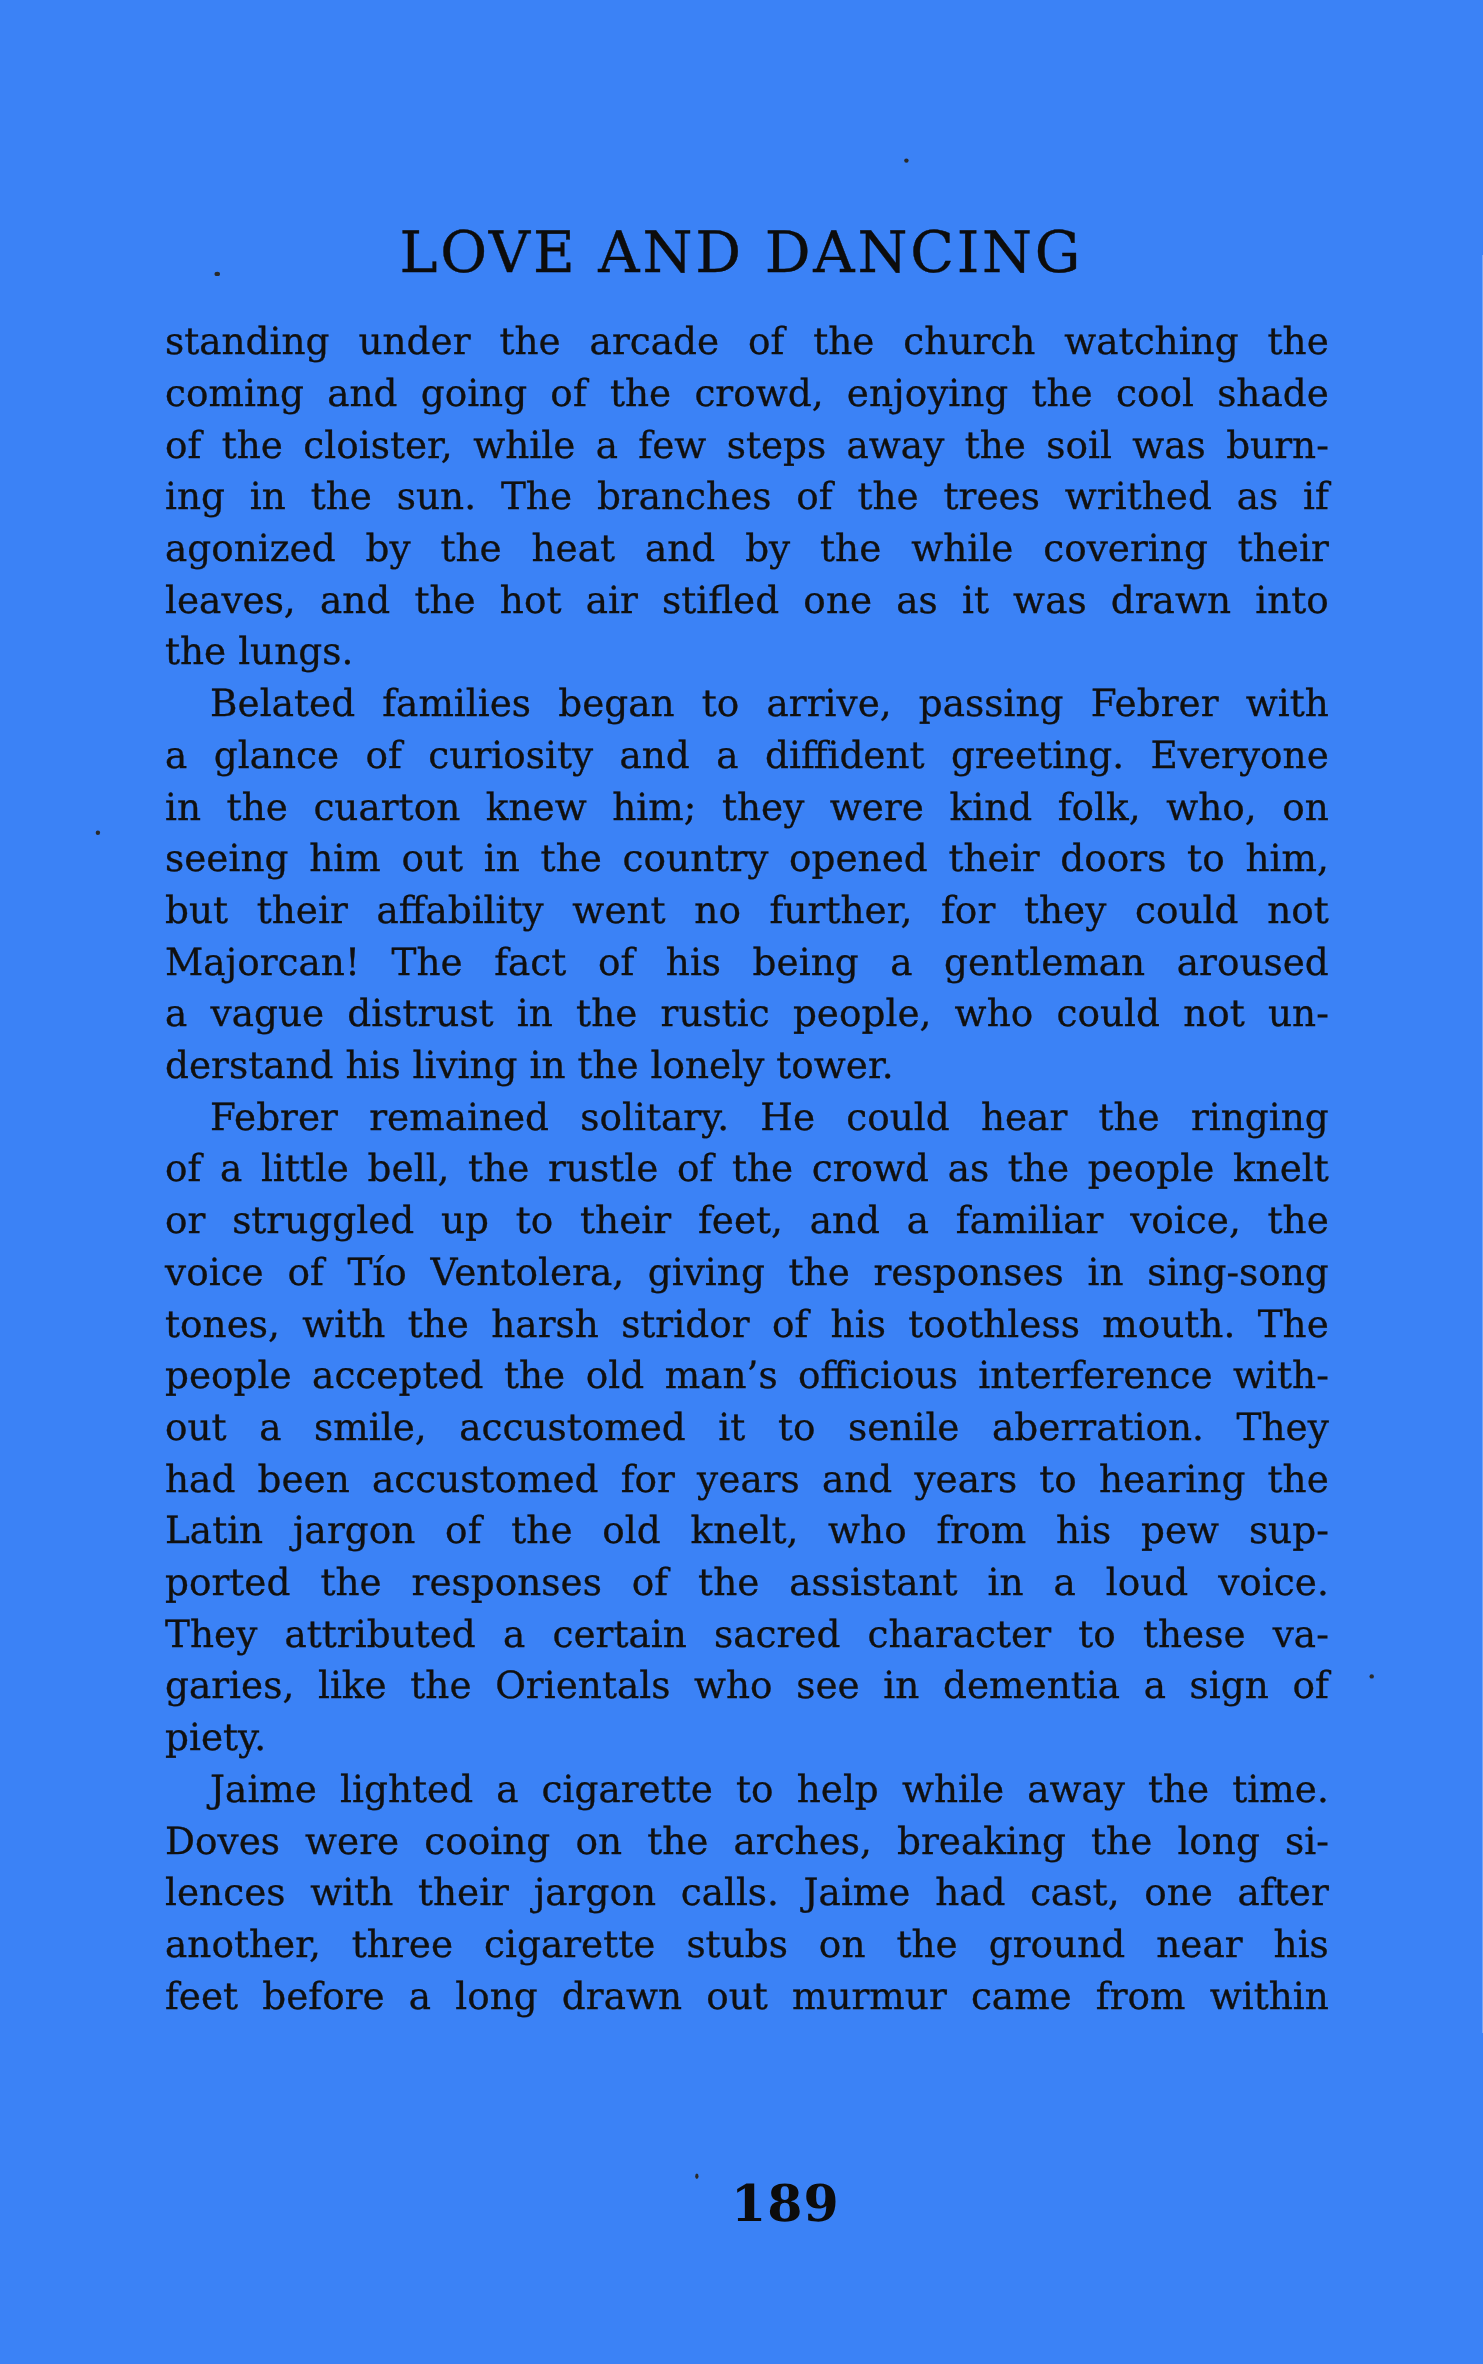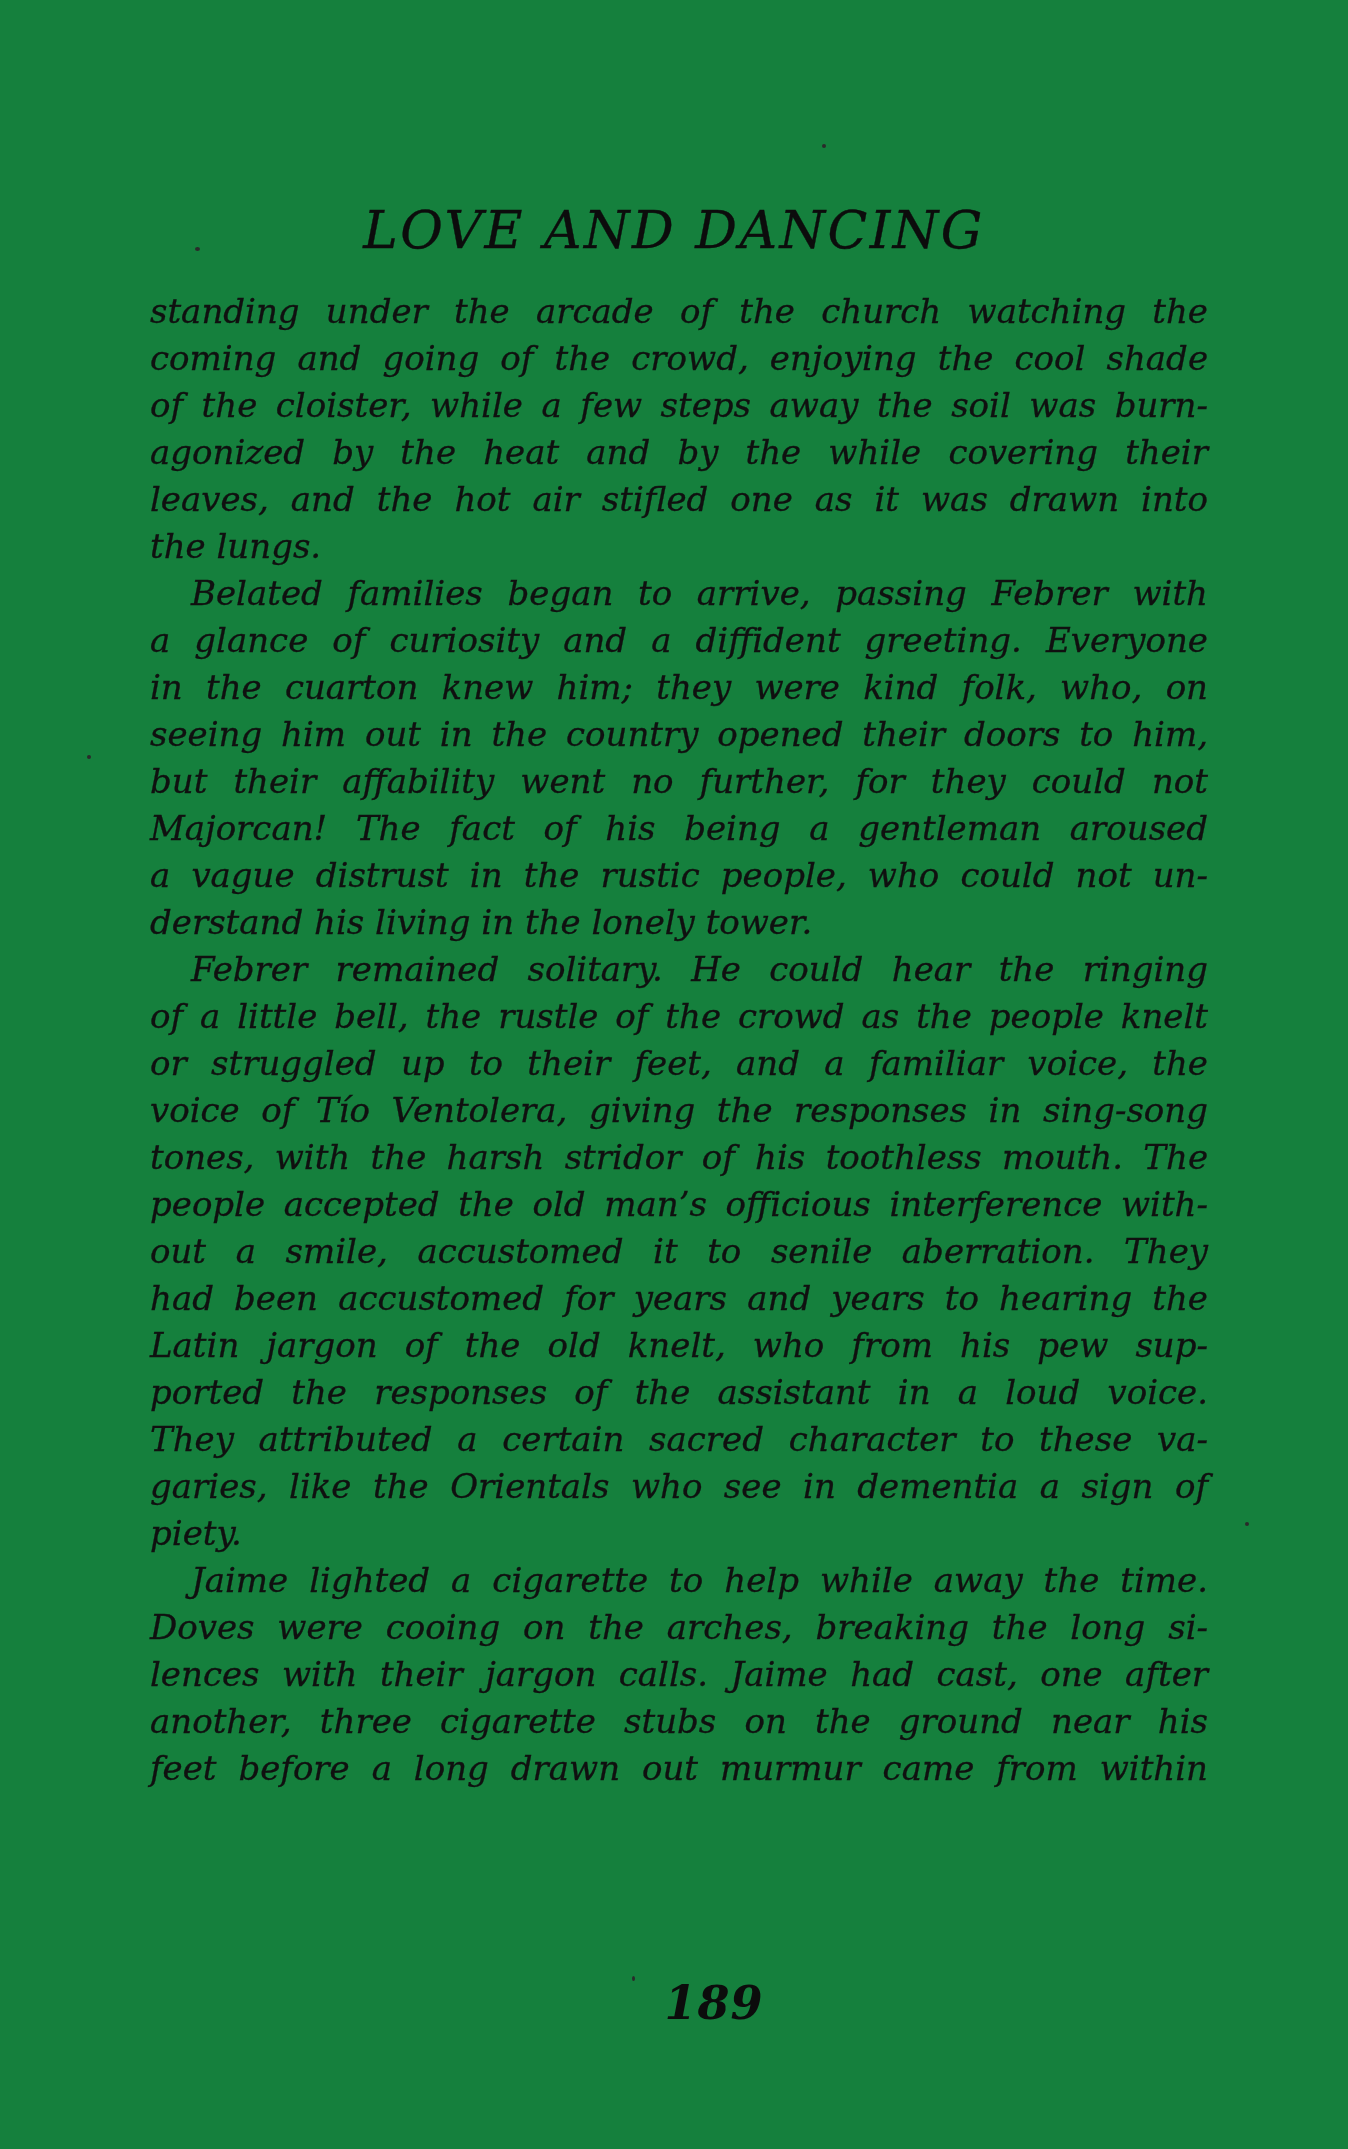--- a/index.html
+++ b/index.html
@@ -11,22 +11,21 @@
     height: 2149px;
     background: #ffffff;
     font-family: "DejaVu Serif", "Liberation Serif", serif;
     color: #0e0e0e;
     position: relative;
     overflow: hidden;
   }
   .book-page {
     position: absolute;
     inset: 0;
-    background: #15803d;
-    font-style: italic;
+    background: #3b82f6;
   }
   .page-title {
     position: absolute;
     top: 200px;
     left: 0;
     width: 100%;
     text-align: center;
     font-size: 52px;
     font-weight: 500;
     letter-spacing: 2.5px;
@@ -78,20 +77,21 @@
 <body>
 
 <div class="book-page">
 
   <div class="page-title">LOVE AND DANCING</div>
 
   <div class="text-block">
       <div class="line just">standing under the arcade of the church watching the</div>
       <div class="line just">coming and going of the crowd, enjoying the cool shade</div>
       <div class="line just">of the cloister, while a few steps away the soil was burn-</div>
+      <div class="line just">ing in the sun.  The branches of the trees writhed as if</div>
       <div class="line just">agonized by the heat and by the while covering their</div>
       <div class="line just">leaves, and the hot air stifled one as it was drawn into</div>
       <div class="line">the lungs.</div>
       <div class="line just indent">Belated families began to arrive, passing Febrer with</div>
       <div class="line just">a glance of curiosity and a diffident greeting.  Everyone</div>
       <div class="line just">in the cuarton knew him; they were kind folk, who, on</div>
       <div class="line just">seeing him out in the country opened their doors to him,</div>
       <div class="line just">but their affability went no further, for they could not</div>
       <div class="line just">Majorcan!  The fact of his being a gentleman aroused</div>
       <div class="line just">a vague distrust in the rustic people, who could not un-</div>

